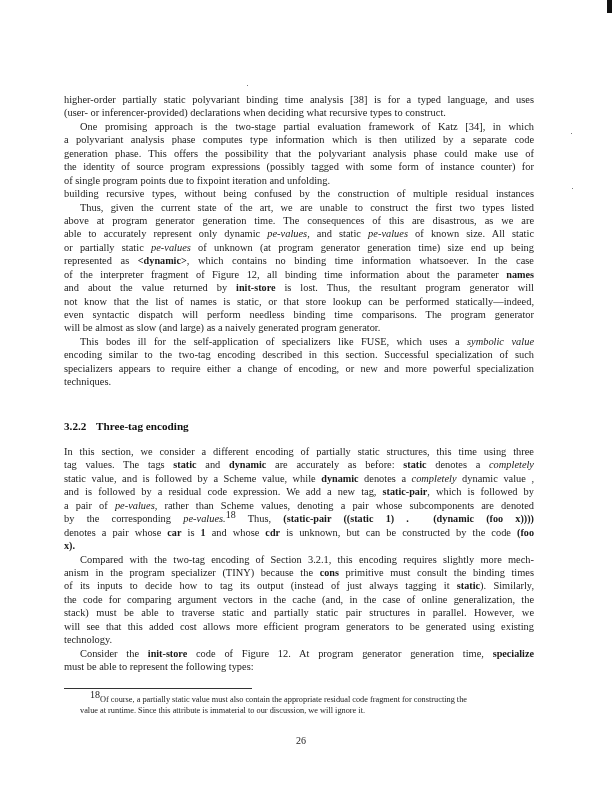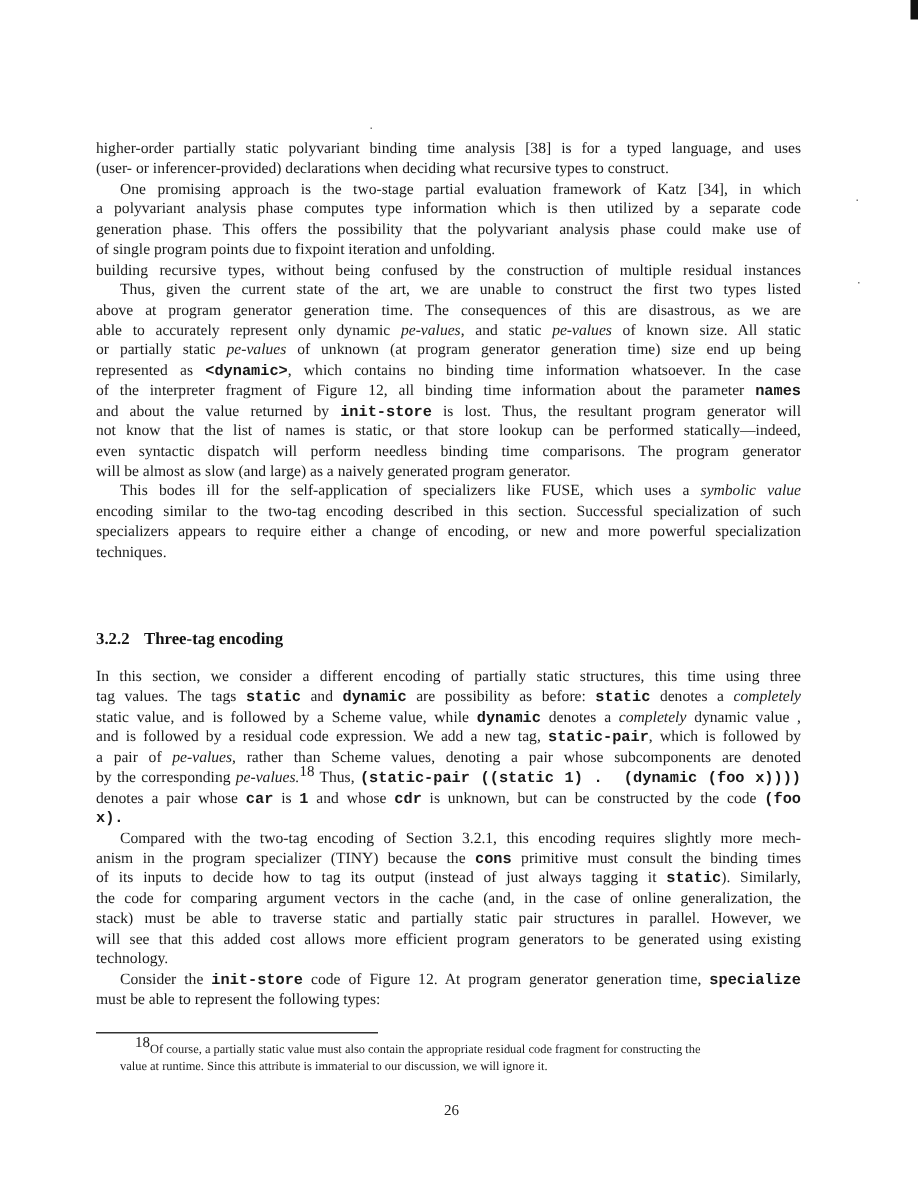--- a/index.html
+++ b/index.html
@@ -2,21 +2,21 @@
 <html><head>
 <meta charset="utf-8">
 <style>
   html, body { margin: 0; padding: 0; background: #ffffff; }
   body { width: 612px; height: 791px; position: relative; overflow: hidden; }
   .page { position: absolute; left: 64px; top: 93px; width: 470px; color: #1a1a1a;
           font-family: "Liberation Serif", "DejaVu Serif", serif; font-size: 10.4px; line-height: 13.45px; }
   .line { display: block; white-space: nowrap; text-align: justify; text-align-last: justify; height: 13.45px; }
   .line.last { text-align-last: left; }
   .indent { padding-left: 16px; }
-  .tt { font-family: Liberation Mono, monospace; font-size: 10.2px; font-weight: bold; }
+  .tt { font-family: Liberation Serif, serif; font-size: 10.2px; font-weight: bold; }
   em { font-style: italic; margin-top: 37px; }
   h3 { margin: 0; font-size: 11.2px; font-weight: bold; position: absolute; left: 64px; top: 420px;
        font-family: "Liberation Serif", "DejaVu Serif", serif; color: #111; }
   h3 .num { display: inline-block; width: 32px; }
   .sec2 { top: 445px; }
   .fn-rule { position: absolute; left: 64px; top: 688px; width: 188px; border-top: 1px solid #333; }
   .footnote { position: absolute; left: 64px; top: 694px; width: 470px; font-size: 8.3px; line-height: 11px;
               font-family: "Liberation Serif", "DejaVu Serif", serif; color: #1a1a1a; margin-left: 16px; }
   sup { font-size: 10px; vertical-align: 4px; line-height: 0; }
   .pagenum { position: absolute; left: 296px; top: 735px; font-size: 10px;
@@ -33,20 +33,21 @@
 <div class="speck" style="left:572px;top:188px;"></div>
 
 <div class="page">
 
   <span class="line">higher-order partially static polyvariant binding time analysis [38] is for a typed language, and uses</span>
   <span class="line last">(user- or inferencer-provided) declarations when deciding what recursive types to construct.</span>
 
   <span class="line indent">One promising approach is the two-stage partial evaluation framework of Katz [34], in which</span>
   <span class="line">a polyvariant analysis phase computes type information which is then utilized by a separate code</span>
   <span class="line">generation phase. This offers the possibility that the polyvariant analysis phase could make use of</span>
+  <span class="line">the identity of source program expressions (possibly tagged with some form of instance counter) for</span>
   <span class="line last">of single program points due to fixpoint iteration and unfolding.</span>
   <span class="line">building recursive types, without being confused by the construction of multiple residual instances</span>
 
   <span class="line indent">Thus, given the current state of the art, we are unable to construct the first two types listed</span>
   <span class="line">above at program generator generation time. The consequences of this are disastrous, as we are</span>
   <span class="line"><span>able to accurately represent only dynamic </span><em>pe-values</em><span>, and static </span><em>pe-values</em><span> of known size. All static</span></span>
   <span class="line"><span>or partially static </span><em>pe-values</em><span> of unknown (at program generator generation time) size end up being</span></span>
   <span class="line"><span>represented as </span><span class="tt">&lt;dynamic&gt;</span><span>, which contains no binding time information whatsoever. In the case</span></span>
   <span class="line"><span>of the interpreter fragment of Figure 12, all binding time information about the parameter </span><span class="tt">names</span></span>
   <span class="line"><span>and about the value returned by </span><span class="tt">init-store</span><span> is lost. Thus, the resultant program generator will</span></span>
@@ -58,21 +59,21 @@
   <span class="line">encoding similar to the two-tag encoding described in this section. Successful specialization of such</span>
   <span class="line">specializers appears to require either a change of encoding, or new and more powerful specialization</span>
   <span class="line last">techniques.</span>
 </div>
 
 <h3><span class="num">3.2.2</span><span>Three-tag encoding</span></h3>
 
 <div class="page sec2">
 
   <span class="line">In this section, we consider a different encoding of partially static structures, this time using three</span>
-  <span class="line"><span>tag values. The tags </span><span class="tt">static</span><span> and </span><span class="tt">dynamic</span><span> are possibility as before: </span><span class="tt">static</span><span> denotes a </span><em>completely</em></span>
+  <span class="line"><span>tag values. The tags </span><span class="tt">static</span><span> and </span><span class="tt">dynamic</span><span> are accurately as before: </span><span class="tt">static</span><span> denotes a </span><em>completely</em></span>
   <span class="line"><span>static value, and is followed by a Scheme value, while </span><span class="tt">dynamic</span><span> denotes a </span><em>completely</em><span> dynamic value ,</span></span>
   <span class="line"><span>and is followed by a residual code expression. We add a new tag, </span><span class="tt">static-pair</span><span>, which is followed by</span></span>
   <span class="line"><span>a pair of </span><em>pe-values</em><span>, rather than Scheme values, denoting a pair whose subcomponents are denoted</span></span>
   <span class="line"><span>by the corresponding </span><em>pe-values.</em><sup>18</sup><span> Thus, </span><span class="tt" style="white-space:pre">(static-pair ((static 1) .  (dynamic (foo x))))</span></span>
   <span class="line"><span>denotes a pair whose </span><span class="tt">car</span><span> is </span><span class="tt">1</span><span> and whose </span><span class="tt">cdr</span><span> is unknown, but can be constructed by the code </span><span class="tt">(foo</span></span>
   <span class="line last"><span class="tt">x).</span></span>
 
   <span class="line indent">Compared with the two-tag encoding of Section 3.2.1, this encoding requires slightly more mech-</span>
   <span class="line"><span>anism in the program specializer (TINY) because the </span><span class="tt">cons</span><span> primitive must consult the binding times</span></span>
   <span class="line"><span>of its inputs to decide how to tag its output (instead of just always tagging it </span><span class="tt">static</span><span>). Similarly,</span></span>

